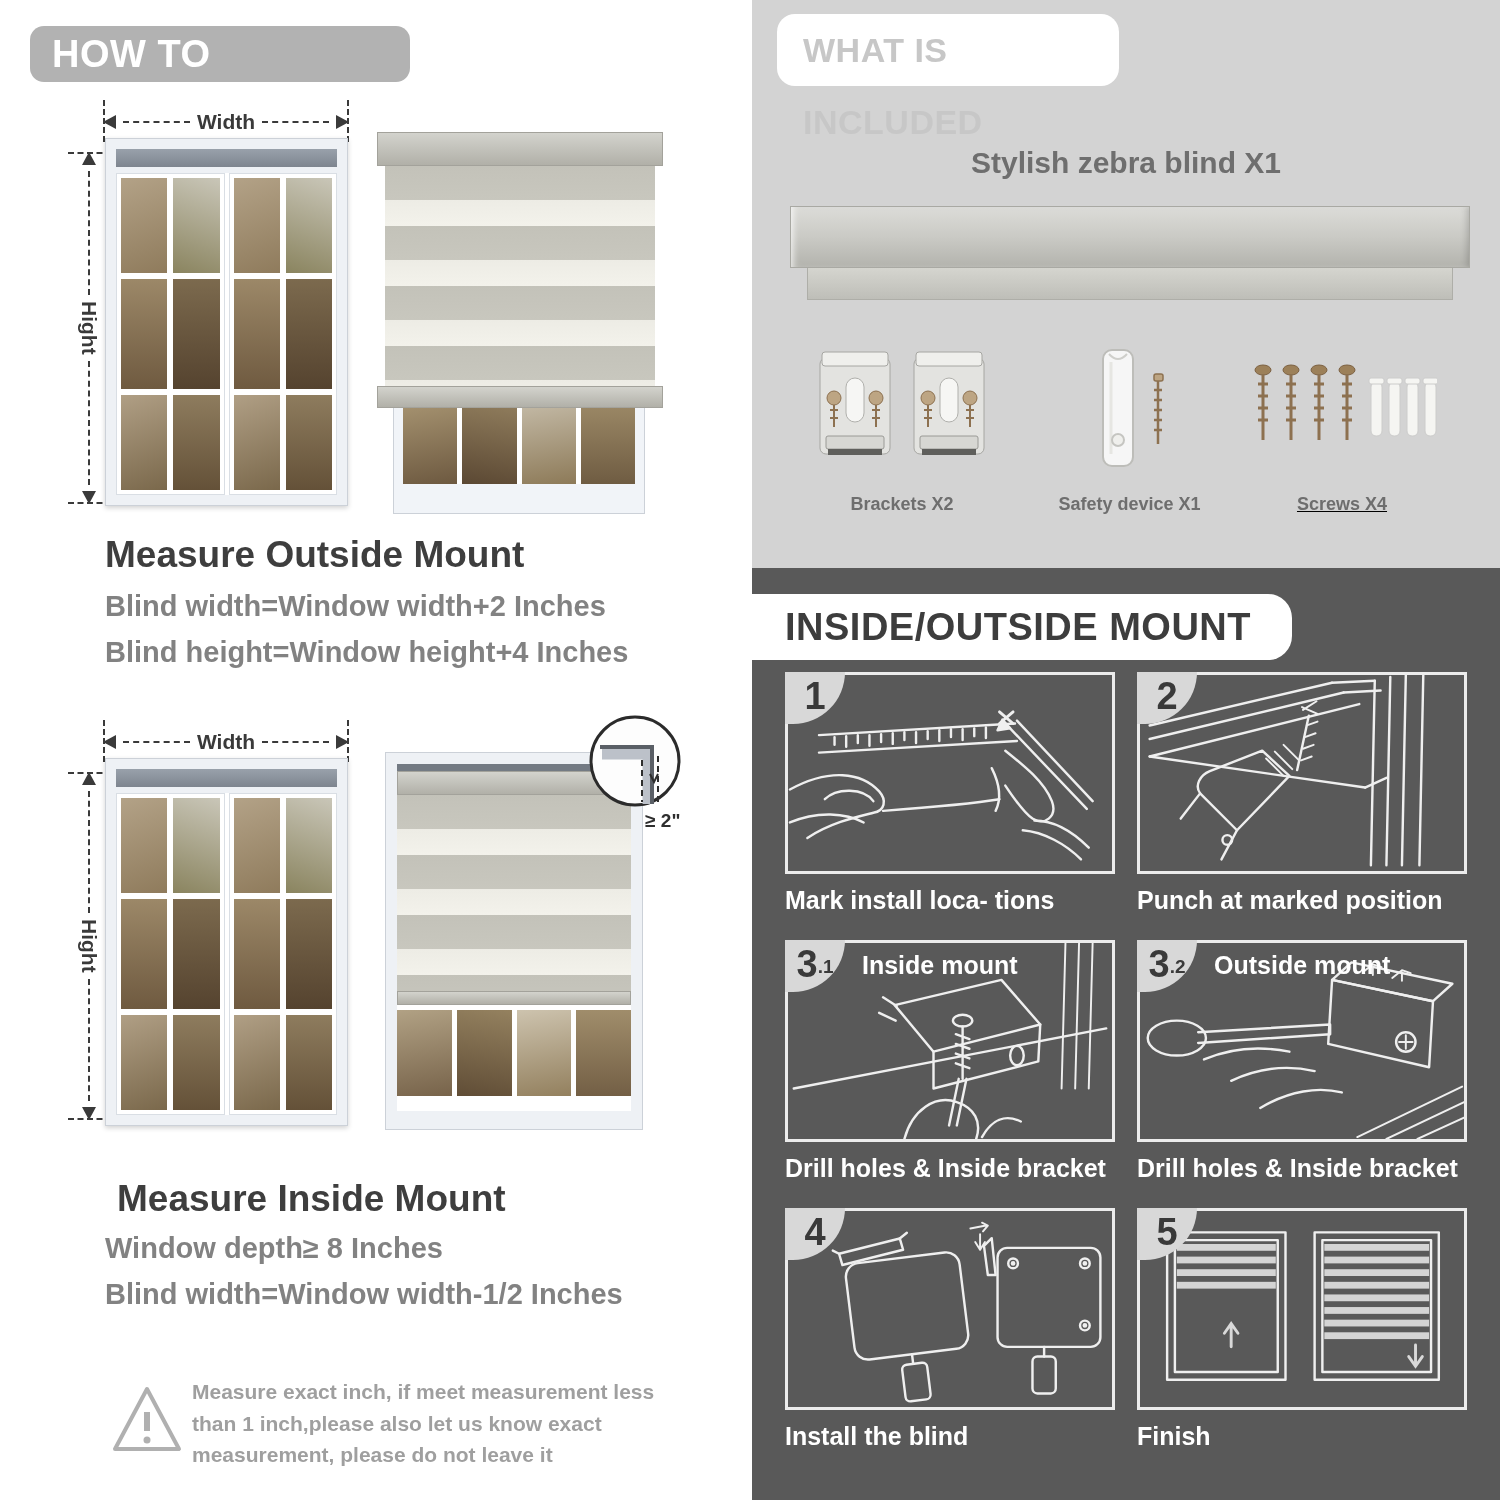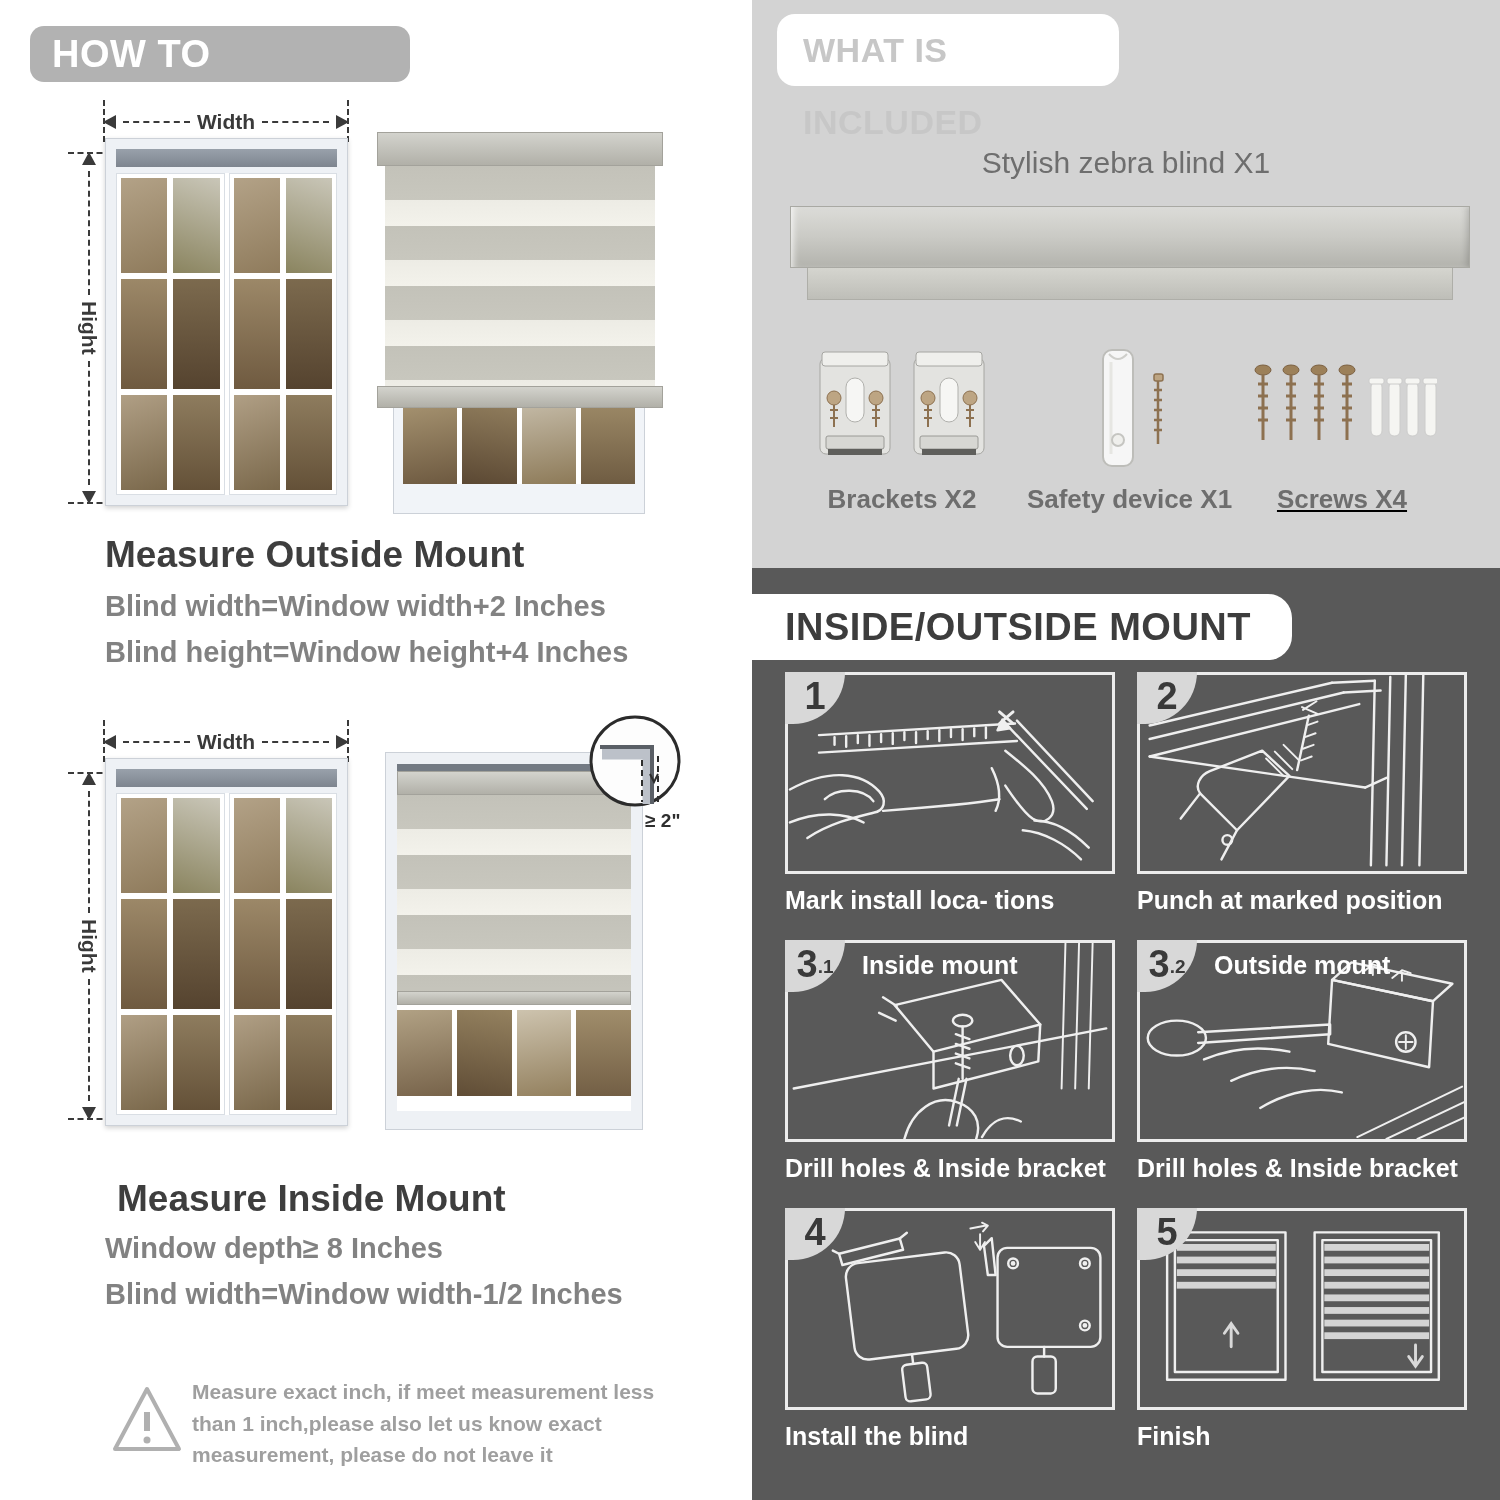--- a/index.html
+++ b/index.html
@@ -85,29 +85,29 @@
 
   .warn-text { position:absolute; left:192px; top:1376px; width:480px; color:#9f9f9f;
                font-size:21px; font-weight:bold; line-height:1.5; }
 
   
   .right-top { position:absolute; left:752px; top:0; width:748px; height:568px; background:#d3d3d3; }
   .rt-header { position:absolute; left:25px; top:14px; width:342px; height:72px; background:#ffffff;
                border-radius:18px; color:#c7c7c7; font-size:34px; font-weight:bold; line-height:72px;
                padding-left:26px; letter-spacing:0.5px; }
   .rt-title  { position:absolute; left:0; right:0; top:146px; text-align:center; color:#6e6e6e;
-               font-size:30px; font-weight:normal; }
+               font-size:30px; font-weight:bold; }
   .inc-headrail { position:absolute; left:38px; top:206px; width:680px; height:62px;
                   background:linear-gradient(180deg,#dcdcd8 0%,#cacac5 50%,#b3b3ad 100%);
                   border:1px solid #a9a9a3;
                   box-shadow:inset 5px 0 7px -3px rgba(255,255,255,.8), inset -5px 0 7px -3px rgba(0,0,0,.18); }
   .inc-headrail::after { content:""; position:absolute; left:16px; right:16px; top:61px; height:31px;
                   background:linear-gradient(180deg,#d5d5cf,#bebeb8); border:1px solid #aeaea8; border-top:none; }
   .inc-item { position:absolute; top:348px; text-align:center; }
-  .inc-item .lbl { margin-top:10px; color:#6e6e6e; font-size:26px; font-weight:bold; white-space:nowrap; }
+  .inc-item .lbl { margin-top:20px; color:#6e6e6e; font-size:18px; font-weight:bold; white-space:nowrap; }
 
   
   .right-bottom { position:absolute; left:752px; top:568px; width:748px; height:932px; background:#595959; }
   .rb-header { position:absolute; left:0; top:26px; width:540px; height:66px; background:#ffffff;
                border-radius:0 24px 24px 0; color:#3d3d3d; font-size:38px; font-weight:bold;
                line-height:66px; padding-left:33px; letter-spacing:0.5px; }
   .step { position:absolute; width:330px; }
   .panel { position:relative; height:202px; border:3px solid #ececec; }
   .badge { position:absolute; top:-3px; left:-3px; width:60px; height:52px; background:#d8d8d8;
            border-radius:0 0 52px 0; display:flex; justify-content:center; z-index:2; }

